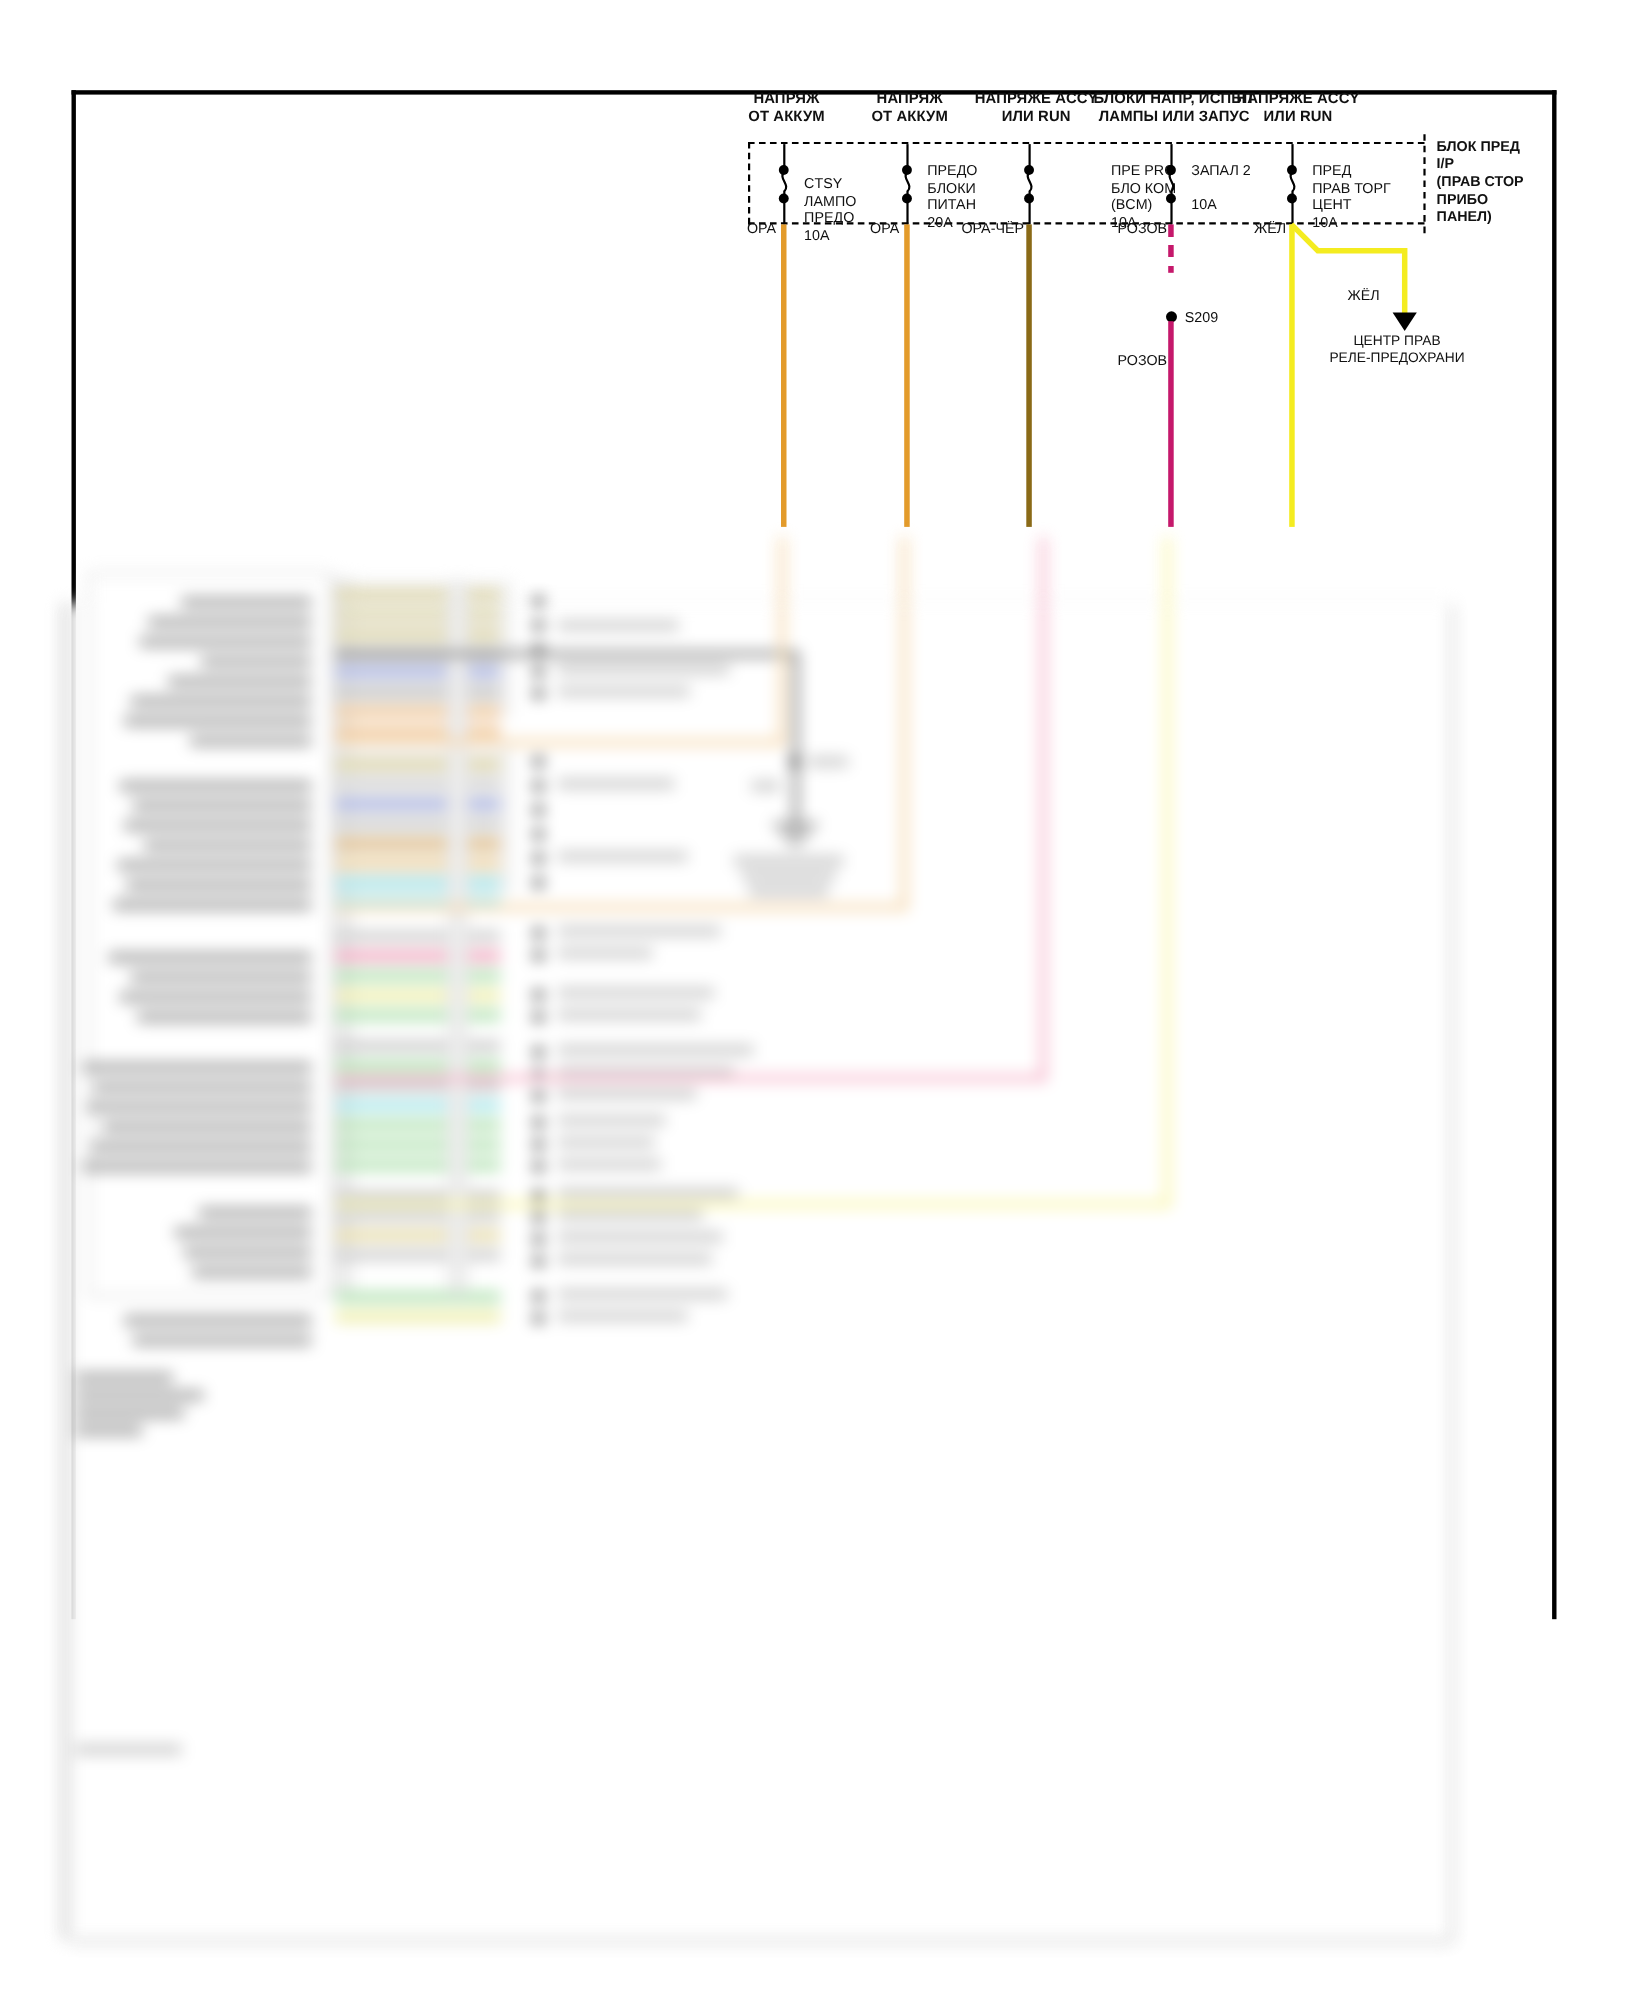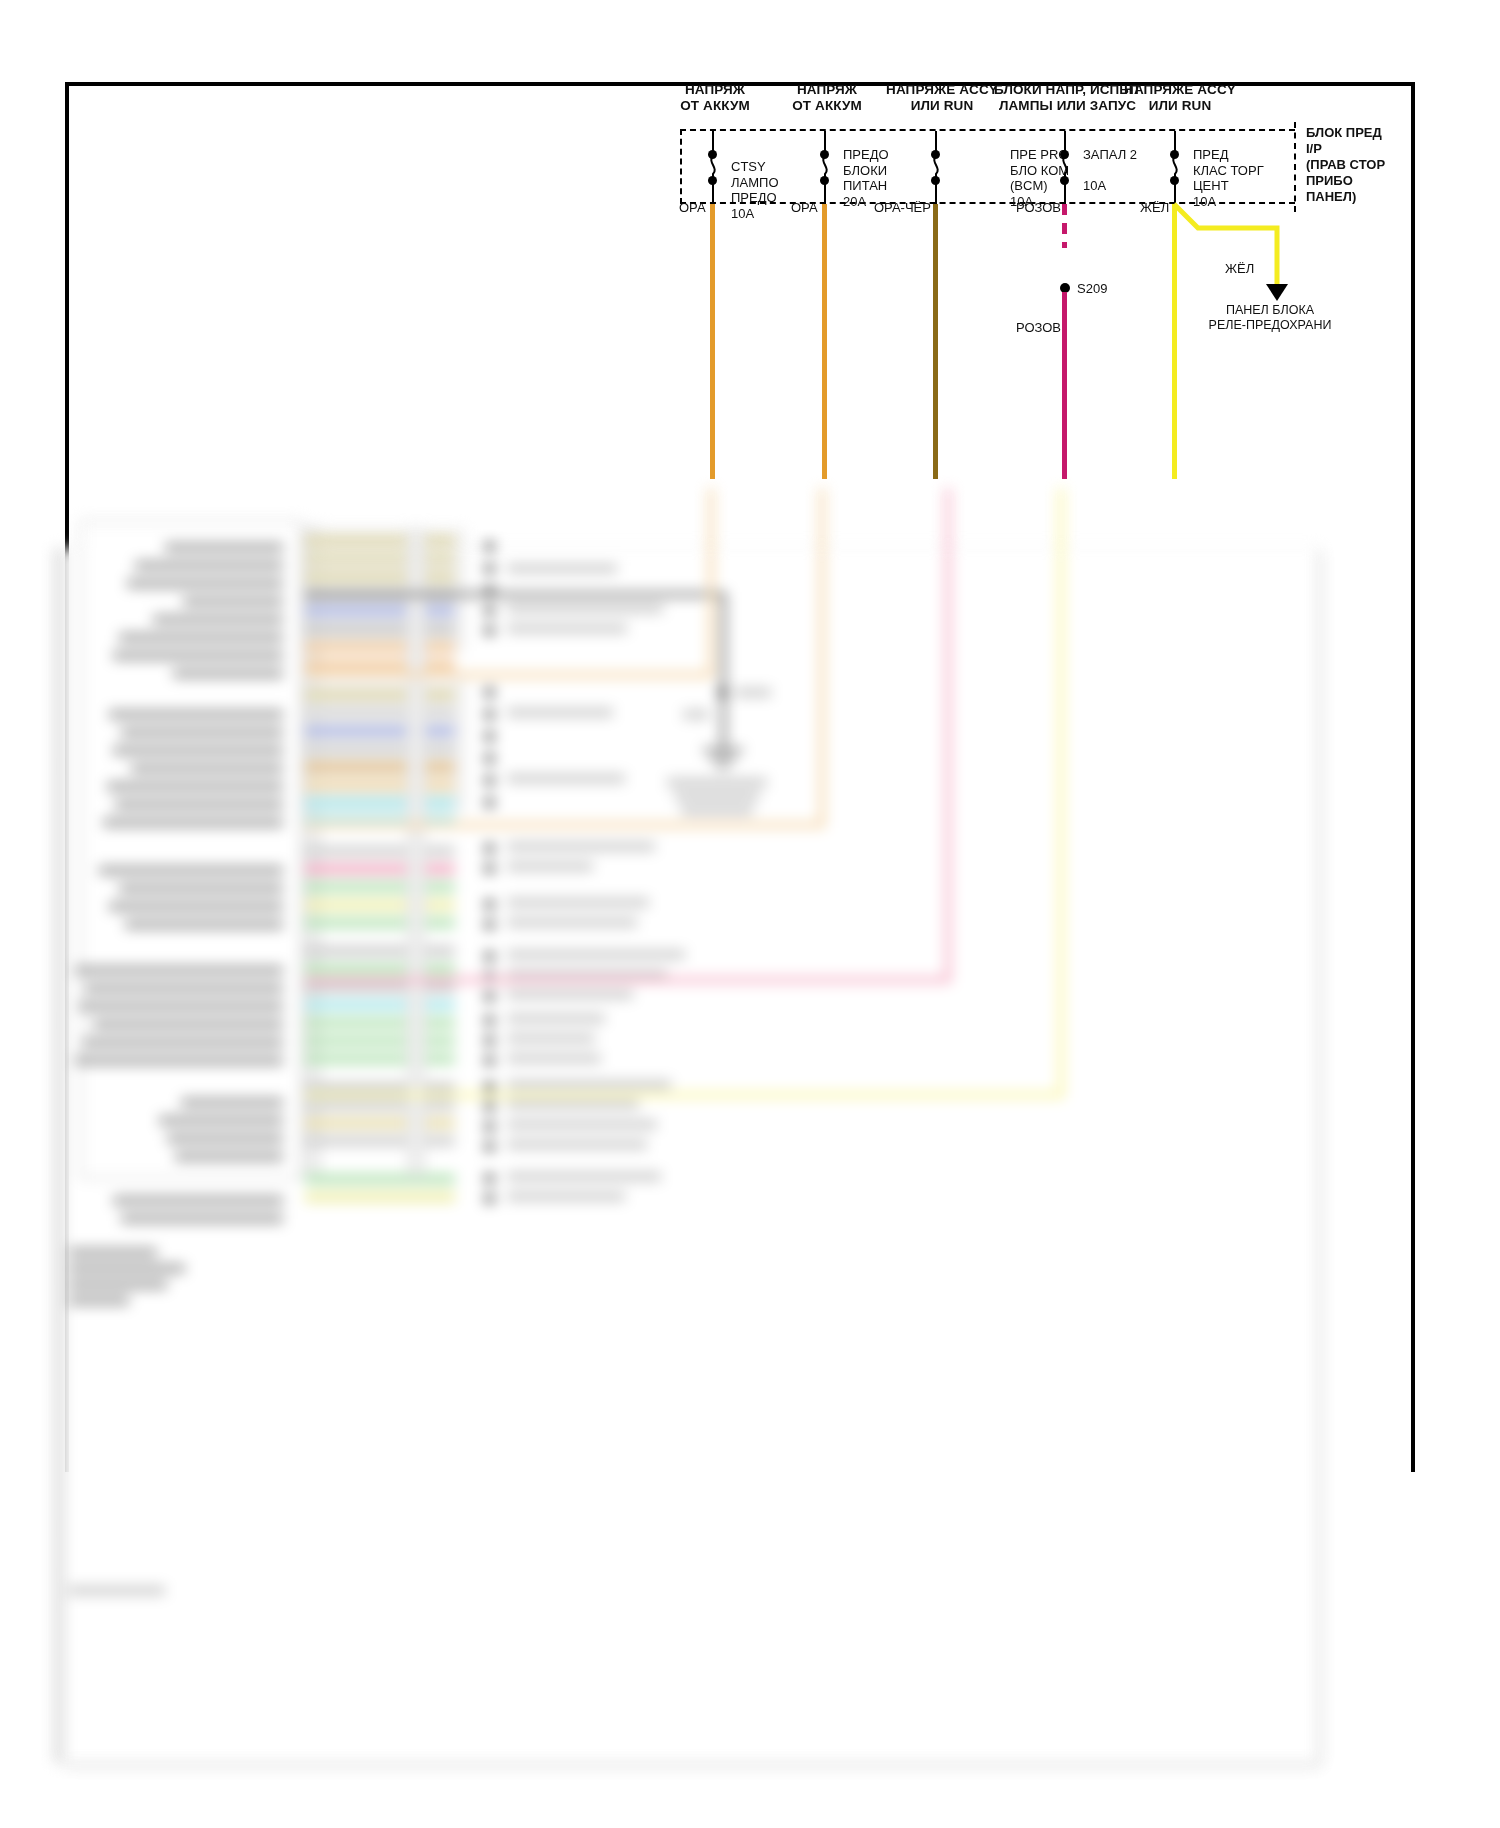--- a/index.html
+++ b/index.html
@@ -134,21 +134,21 @@
 10A</div>
 
   <div class="fuse" style="left:1174px;top:131px;height:23px;"></div>
   <div class="fnode" style="left:1170px;top:150px;"></div>
   <svg class="fsvg" style="left:1167px;top:155px;" width="18" height="28">
     <path d="M8 1 C 2 7, 14 13, 8 19 L 8 26" stroke="#000" stroke-width="2" fill="none"></path>
   </svg>
   <div class="fnode" style="left:1170px;top:176px;"></div>
   <div class="fuse" style="left:1174px;top:182px;height:22px;"></div>
   <div class="flabel" style="left:1193px;top:147px;">ПРЕД
-КЛАС ТОРГ
+ПРАВ ТОРГ
 ЦЕНТ
 10A</div>
 
   <div class="wire" style="left:710px;top:204px;width:5px;height:275px;background:#E39B2B;"></div>
   <div class="wlabel" style="left:679px;top:200px;">ОРА</div>
 
   <div class="wire" style="left:822px;top:204px;width:5px;height:275px;background:#E39B2B;"></div>
   <div class="wlabel" style="left:791px;top:200px;">ОРА</div>
 
   <div class="wire" style="left:933px;top:204px;width:5px;height:275px;background:#8A6A17;"></div>
@@ -163,21 +163,21 @@
   <div class="wlabel" style="left:1016px;top:320px;">РОЗОВ</div>
 
   <div class="wire" style="left:1172px;top:204px;width:5px;height:275px;background:#F4EC20;"></div>
   <div class="wlabel" style="left:1140px;top:200px;">ЖЁЛ</div>
 
   <svg style="position:absolute;left:1165px;top:198px;" width="140" height="110">
     <polyline points="9,6 33,30 112,30 112,88" stroke="#F4EC20" stroke-width="5" fill="none" stroke-linejoin="miter"></polyline>
   </svg>
   <div class="wlabel" style="left:1225px;top:261px;">ЖЁЛ</div>
   <div id="arrow" style="left:1266px;top:284px;"></div>
-  <div id="arrowtxt" style="left:1175px;top:303px;width:190px;">ПАНЕЛ БЛОКА
+  <div id="arrowtxt" style="left:1175px;top:303px;width:190px;">ЦЕНТР ПРАВ
 РЕЛЕ-ПРЕДОХРАНИ</div>
 </div>
 
 <div id="blur-layer">
   <div class="sheet"></div>
   <div class="leftbar"></div>
 
   <div class="modbox" style="left:25px;top:-28px;width:218px;height:655px;"></div>
 
   <div class="txtline" style="left:110px;top:-5px;width:118px;"></div>

